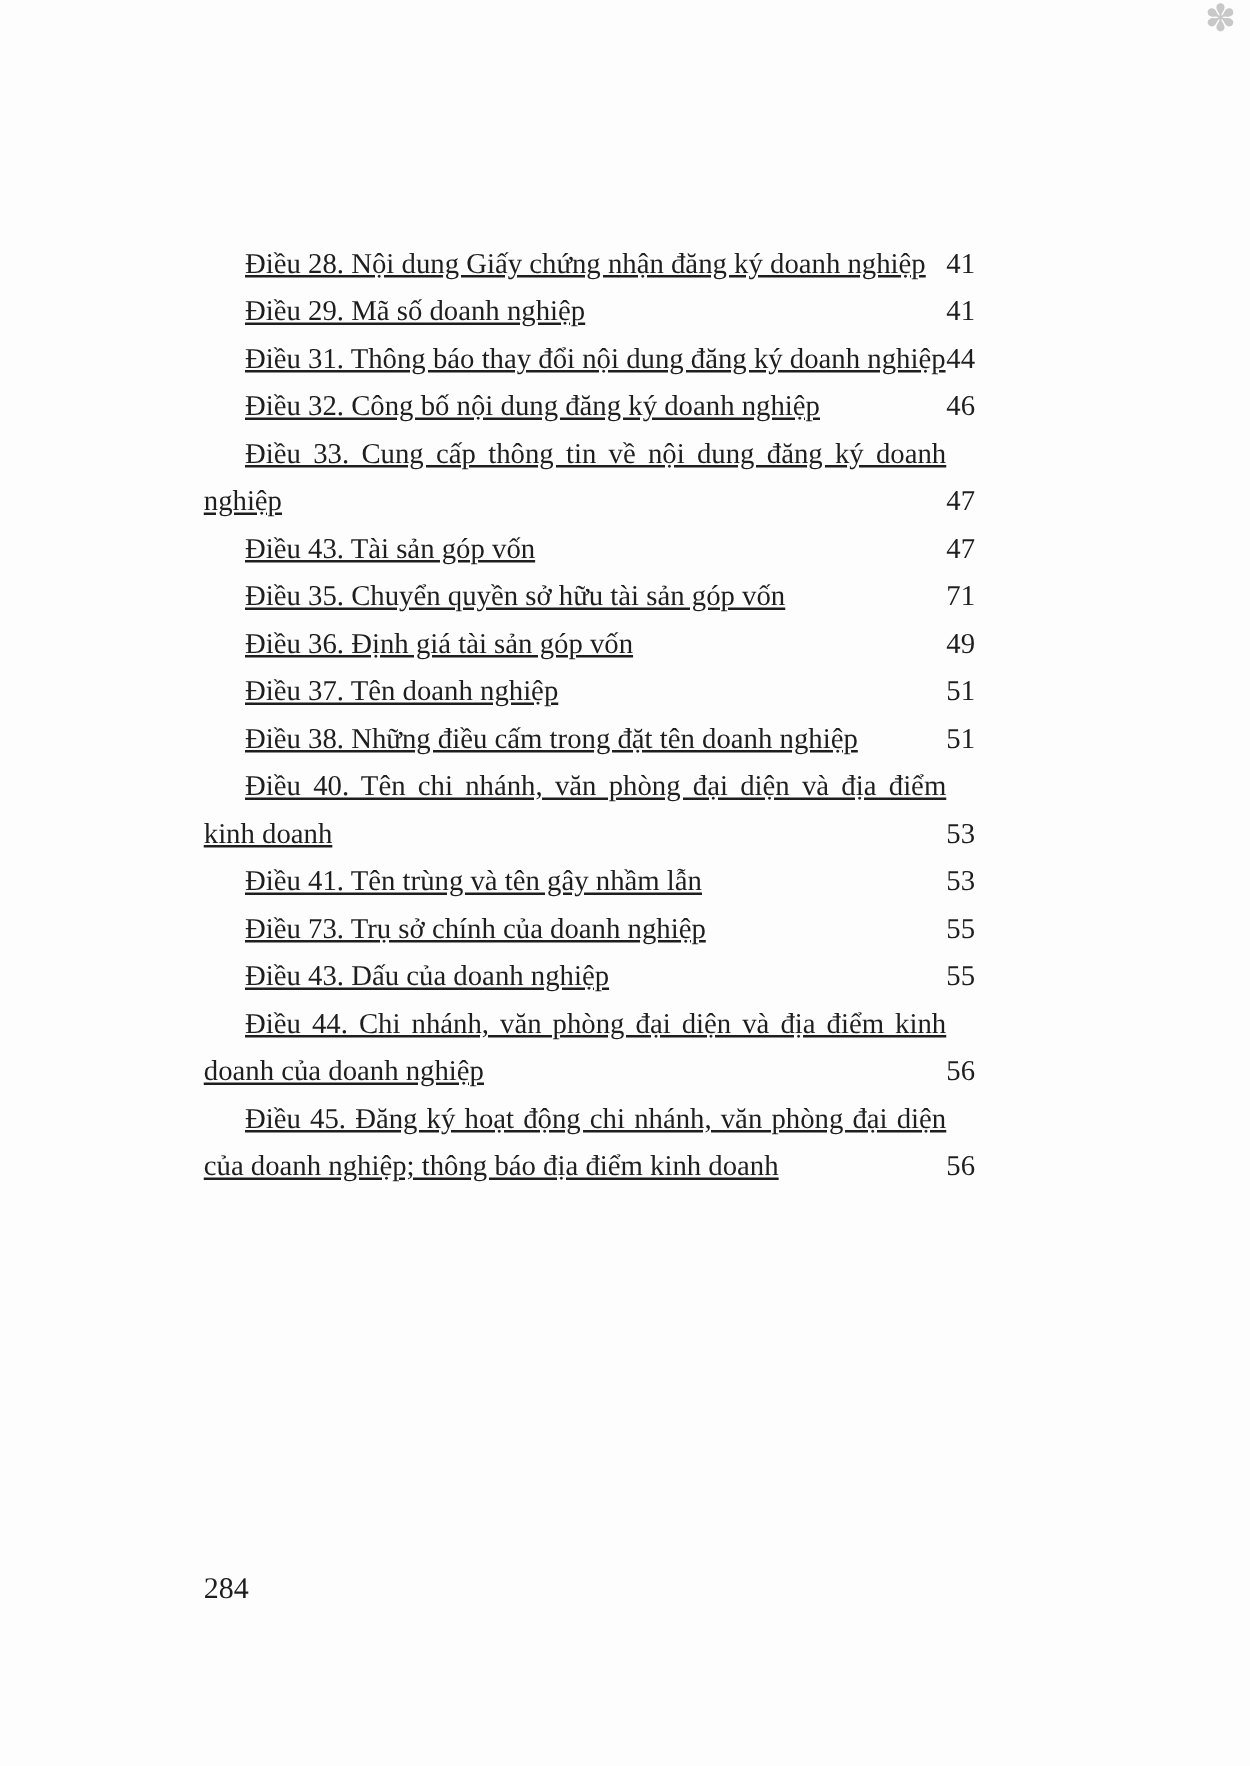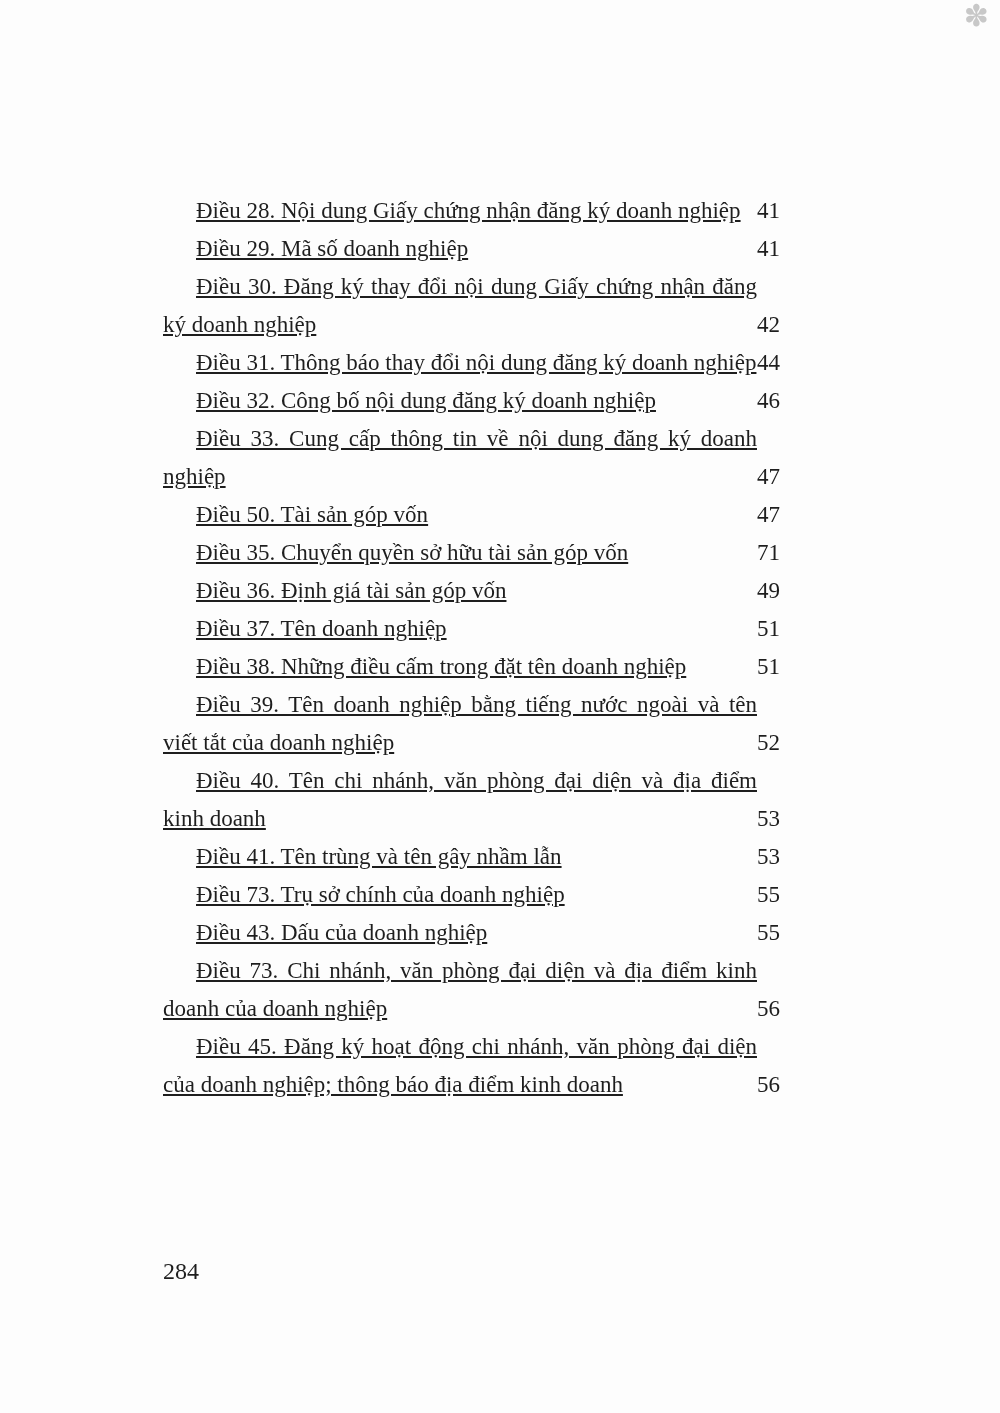--- a/index.html
+++ b/index.html
@@ -72,78 +72,72 @@
 
   <div class="toc">
   <div class="entry">
     <span class="t">Điều 28. Nội dung Giấy chứng nhận đăng ký doanh nghiệp</span><span class="p">41</span>
   </div>
 
   <div class="entry">
     <span class="t">Điều 29. Mã số doanh nghiệp</span><span class="p">41</span>
   </div>
 
-  <div class="entry">
-    <span class="t">Điều 30. Đăng ký thay đổi nội dung Giấy chứng nhận đăng ký doanh nghiệp</span><span class="p">42</span>
-  </div>
 
   <div class="entry">
     <span class="t">Điều 31. Thông báo thay đổi nội dung đăng ký doanh nghiệp</span><span class="p">44</span>
   </div>
 
   <div class="entry">
     <span class="t">Điều 32. Công bố nội dung đăng ký doanh nghiệp</span><span class="p">46</span>
   </div>
 
   <div class="entry">
     <span class="t">Điều 33. Cung cấp thông tin về nội dung đăng ký doanh nghiệp</span><span class="p">47</span>
   </div>
 
   <div class="entry">
-    <span class="t">Điều 50. Tài sản góp vốn</span><span class="p">47</span>
+    <span class="t">Điều 43. Tài sản góp vốn</span><span class="p">47</span>
   </div>
 
   <div class="entry">
     <span class="t">Điều 35. Chuyển quyền sở hữu tài sản góp vốn</span><span class="p">71</span>
   </div>
 
   <div class="entry">
     <span class="t">Điều 36. Định giá tài sản góp vốn</span><span class="p">49</span>
   </div>
 
   <div class="entry">
     <span class="t">Điều 37. Tên doanh nghiệp</span><span class="p">51</span>
   </div>
 
   <div class="entry">
     <span class="t">Điều 38. Những điều cấm trong đặt tên doanh nghiệp</span><span class="p">51</span>
   </div>
 
-  <div class="entry">
-    <span class="t">Điều 39. Tên doanh nghiệp bằng tiếng nước ngoài và tên viết tắt của doanh nghiệp</span><span class="p">52</span>
-  </div>
 
   <div class="entry">
     <span class="t">Điều 40. Tên chi nhánh, văn phòng đại diện và địa điểm kinh doanh</span><span class="p">53</span>
   </div>
 
   <div class="entry">
     <span class="t">Điều 41. Tên trùng và tên gây nhầm lẫn</span><span class="p">53</span>
   </div>
 
   <div class="entry">
     <span class="t">Điều 73. Trụ sở chính của doanh nghiệp</span><span class="p">55</span>
   </div>
 
   <div class="entry">
     <span class="t">Điều 43. Dấu của doanh nghiệp</span><span class="p">55</span>
   </div>
 
   <div class="entry">
-    <span class="t">Điều 73. Chi nhánh, văn phòng đại diện và địa điểm kinh doanh của doanh nghiệp</span><span class="p">56</span>
+    <span class="t">Điều 44. Chi nhánh, văn phòng đại diện và địa điểm kinh doanh của doanh nghiệp</span><span class="p">56</span>
   </div>
 
   <div class="entry">
     <span class="t">Điều 45. Đăng ký hoạt động chi nhánh, văn phòng đại diện của doanh nghiệp; thông báo địa điểm kinh doanh</span><span class="p">56</span>
   </div>
 </div>
 
   <div class="folio">284</div>
 </div>
 

